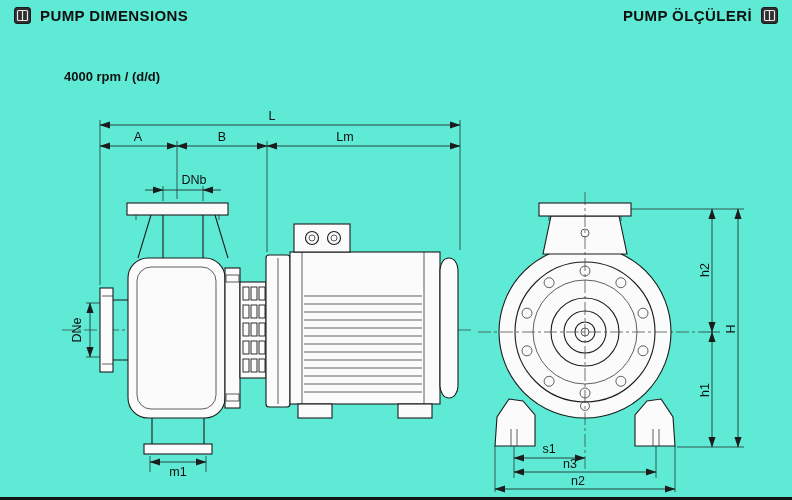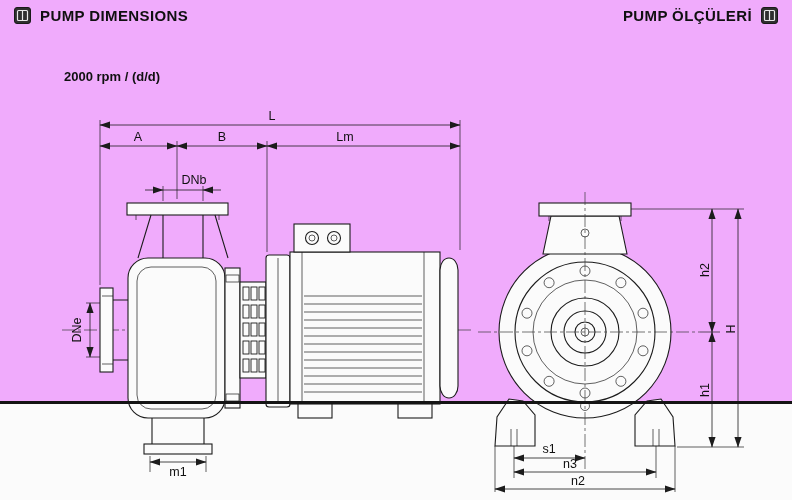--- a/index.html
+++ b/index.html
@@ -2,21 +2,21 @@
 <html><head>
 <meta charset="utf-8">
 <style>
   * { margin:0; padding:0; box-sizing:border-box; }
   html,body { width:792px; height:500px; }
   body {
     background:#fbfbfb;
     font-family:"Liberation Sans", sans-serif;
     overflow:hidden;
   }
-  .page { position:relative; width:792px; height:404px; background:#f0abfc; }
+  .page { position:relative; width:792px; height:500px; background:#5eead4; }
   .header {
     position:absolute; top:7px; left:0; right:0;
     display:flex; justify-content:space-between; align-items:center;
     padding:0 14px; z-index:2;
   }
   .hgroup { display:flex; align-items:center; gap:9px; }
   .title {
     font-size:15px; font-weight:bold; letter-spacing:0.4px; color:#101010;
     font-family:"Liberation Sans", sans-serif;
   }
@@ -57,21 +57,21 @@
     <div class="hgroup">
       <span class="title">PUMP ÖLÇÜLERİ</span>
       <svg width="17" height="17" viewBox="0 0 17 17">
         <rect x="0.5" y="0.5" width="16" height="16" rx="2.5" fill="#2f2f2f" stroke="#1a1a1a"></rect>
         <rect x="3.5" y="3.5" width="10" height="10" rx="1" fill="none" stroke="#e8e8e8" stroke-width="1.2"></rect>
         <line x1="8.5" y1="3.5" x2="8.5" y2="13.5" stroke="#e8e8e8" stroke-width="1.2"></line>
       </svg>
     </div>
   </div>
 
-  <div class="subtitle">2000 rpm / (d/d)</div>
+  <div class="subtitle">4000 rpm / (d/d)</div>
 
   <svg class="drawing" viewBox="0 0 792 500">
     <defs>
       <marker id="ah" viewBox="0 0 10 10" refX="9.5" refY="5" markerWidth="11" markerHeight="11" orient="auto-start-reverse" markerUnits="userSpaceOnUse">
         <path d="M0,1.6 L10,5 L0,8.4 Z" fill="#1c1c1c"></path>
       </marker>
     </defs>
 
     <g>
 

